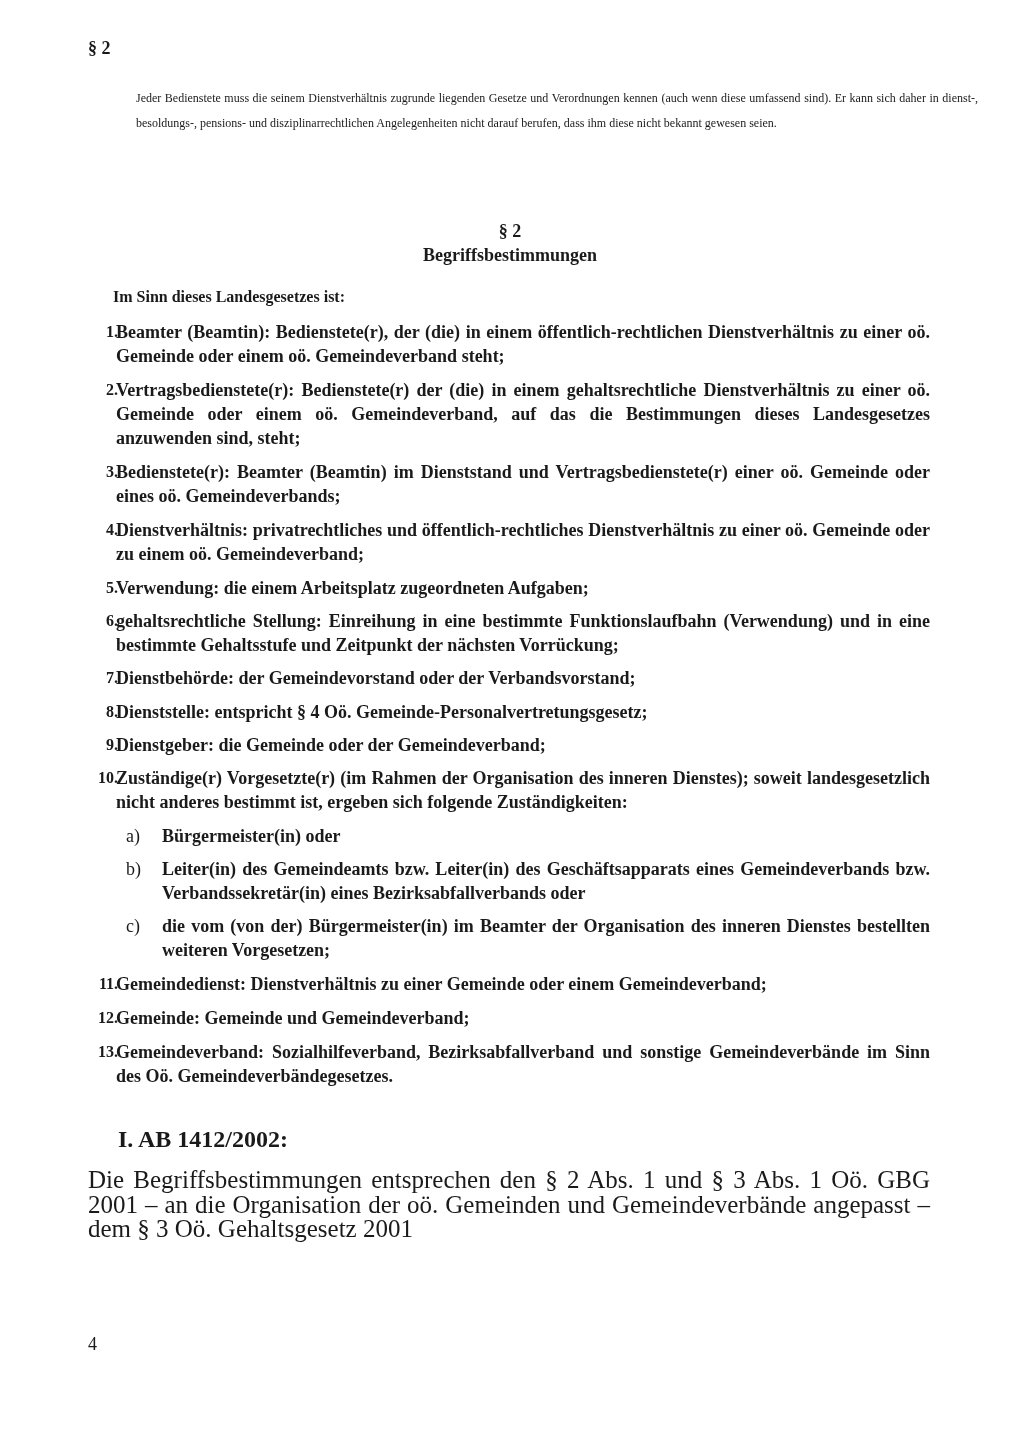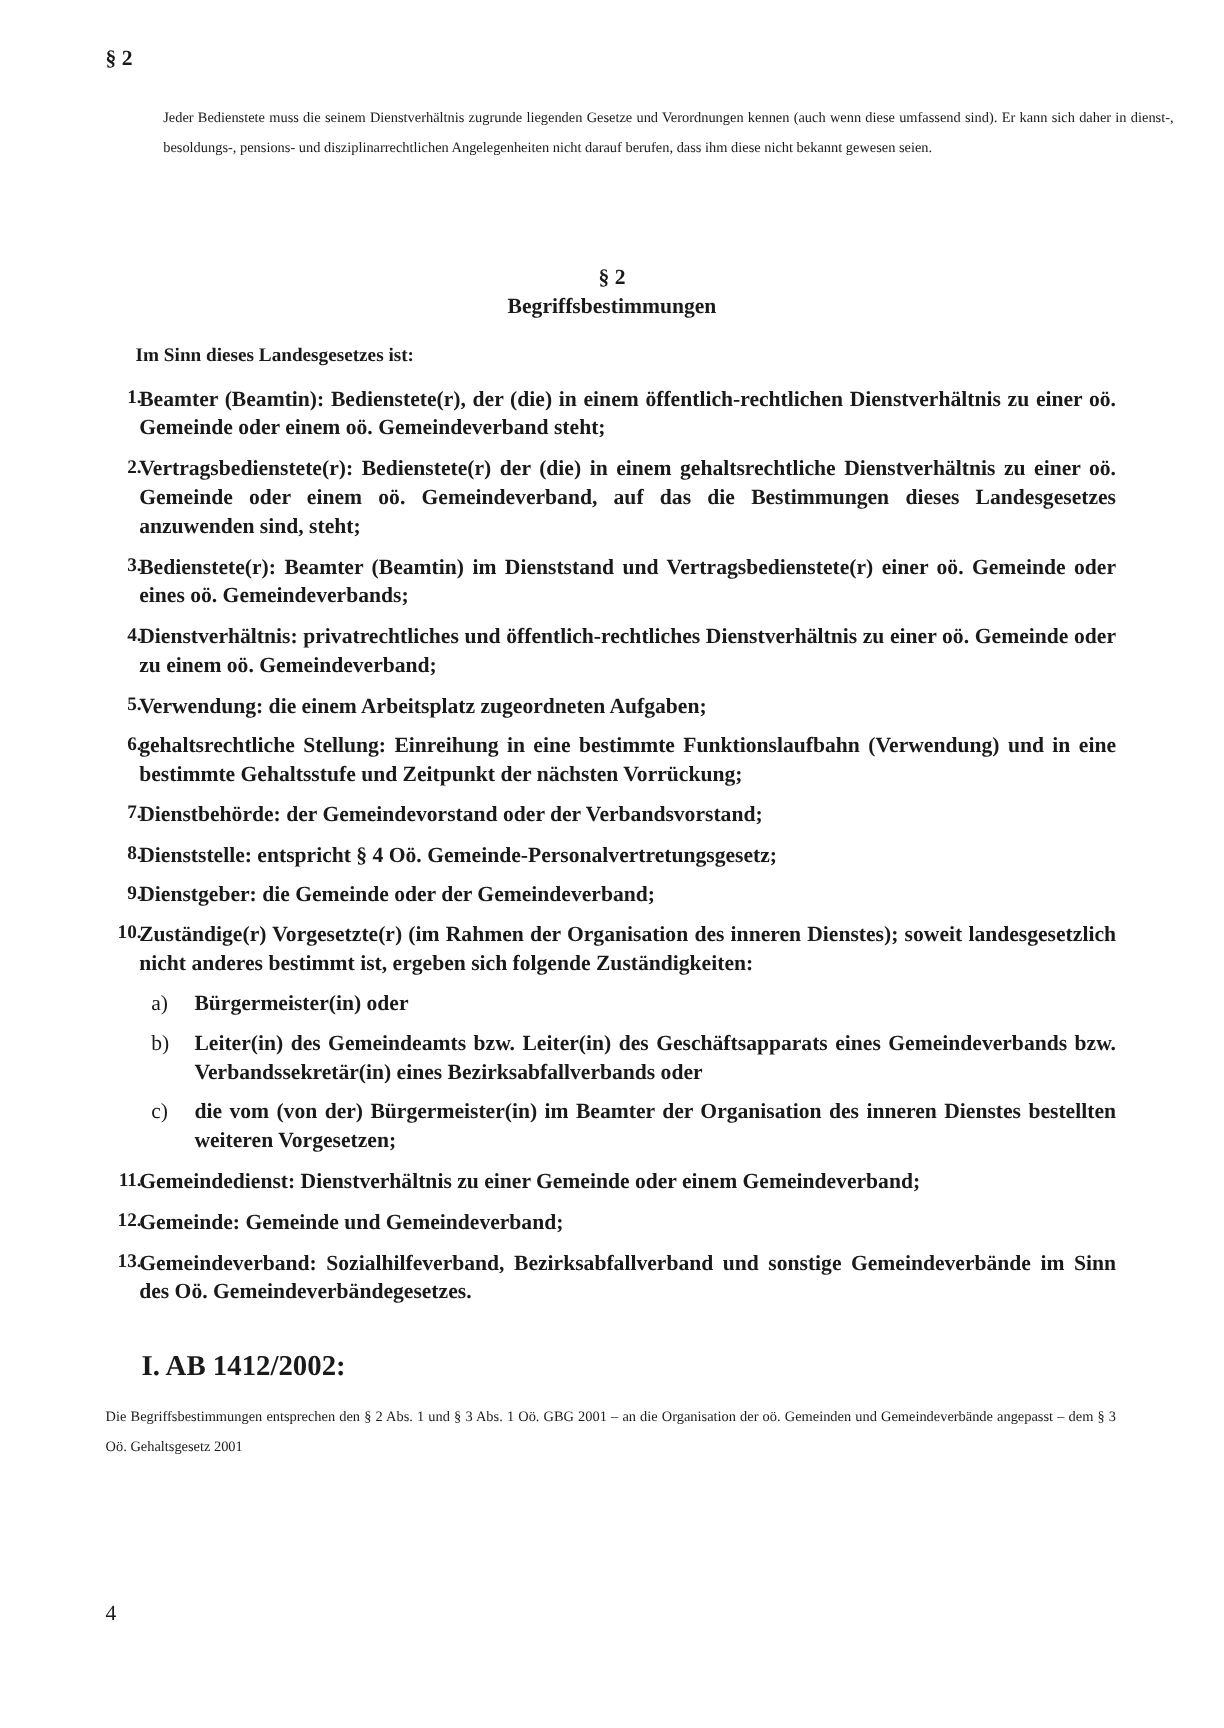--- a/index.html
+++ b/index.html
@@ -15,21 +15,21 @@
   .h-num { top: 221px; }
   .h-title { top: 245px; }
   .lead { left: 113px; top: 288px; font-size: 16px; font-weight: bold; }
   .item { position: absolute; left: 88px; width: 842px; font-size: 18px; font-weight: bold; line-height: 24px; }
   .item .num { position: absolute; left: 0; width: 30px; text-align: right; font-size: 16px; }
   .item .txt { display: block; margin-left: 28px; text-align: justify; }
   .sub { position: absolute; left: 126px; width: 804px; font-size: 18px; font-weight: bold; line-height: 24px; }
   .sub .lbl { position: absolute; left: 0; font-weight: normal; }
   .sub .txt { display: block; margin-left: 36px; text-align: justify; }
   .ab { left: 88px; top: 1126px; font-size: 24px; font-weight: bold; margin-left: 30px; }
-  .note { left: 88px; top: 1168px; width: 842px; font-size: 12px; line-height: 24.5px; text-align: justify; }
+  .note { left: 88px; top: 1168px; width: 842px; font-size: 25px; line-height: 24.5px; text-align: justify; }
   .pageno { left: 88px; top: 1334px; font-size: 18px; }
 </style>
 </head>
 <body>
 
 <div class="abs sec-top">§ 2</div>
 <div class="abs intro">Jeder Bedienstete muss die seinem Dienstverhältnis zugrunde liegenden Gesetze und Verordnungen kennen (auch wenn diese umfassend sind). Er kann sich daher in dienst-, besoldungs-, pensions- und disziplinarrechtlichen Angelegenheiten nicht darauf berufen, dass ihm diese nicht bekannt gewesen seien.</div>
 
 <div class="abs center-head h-num">§ 2</div>
 <div class="abs center-head h-title">Begriffsbestimmungen</div>

